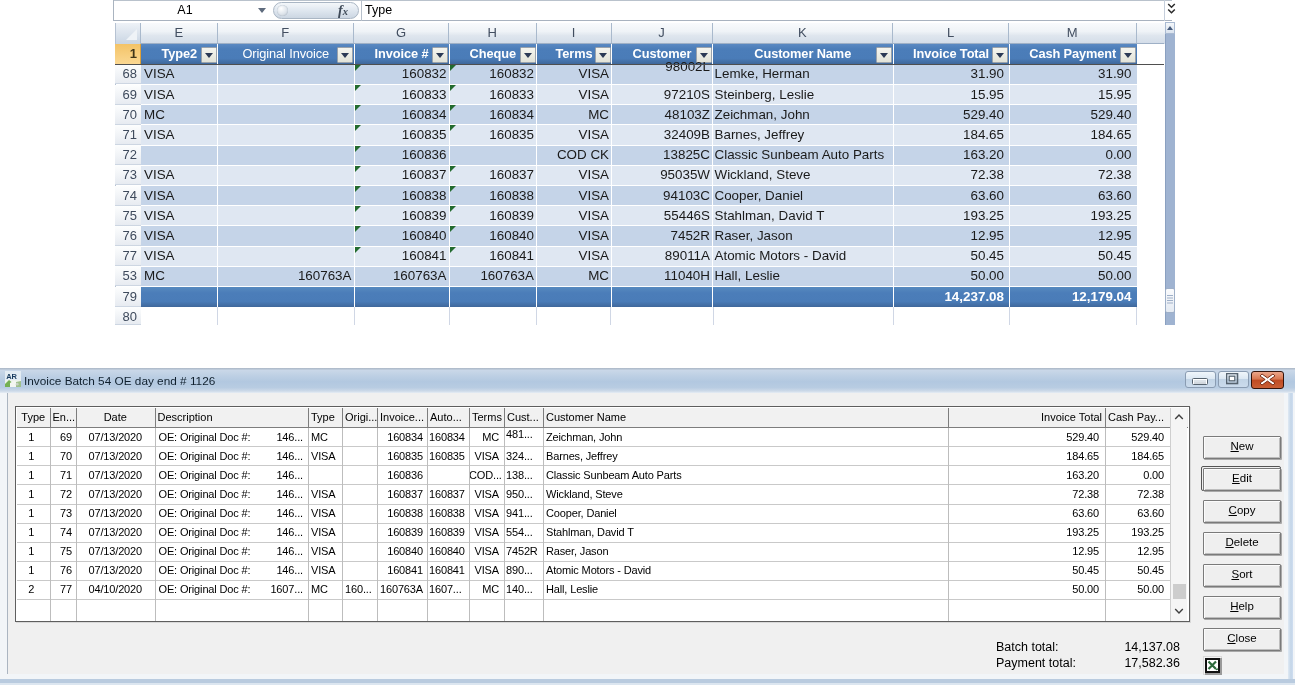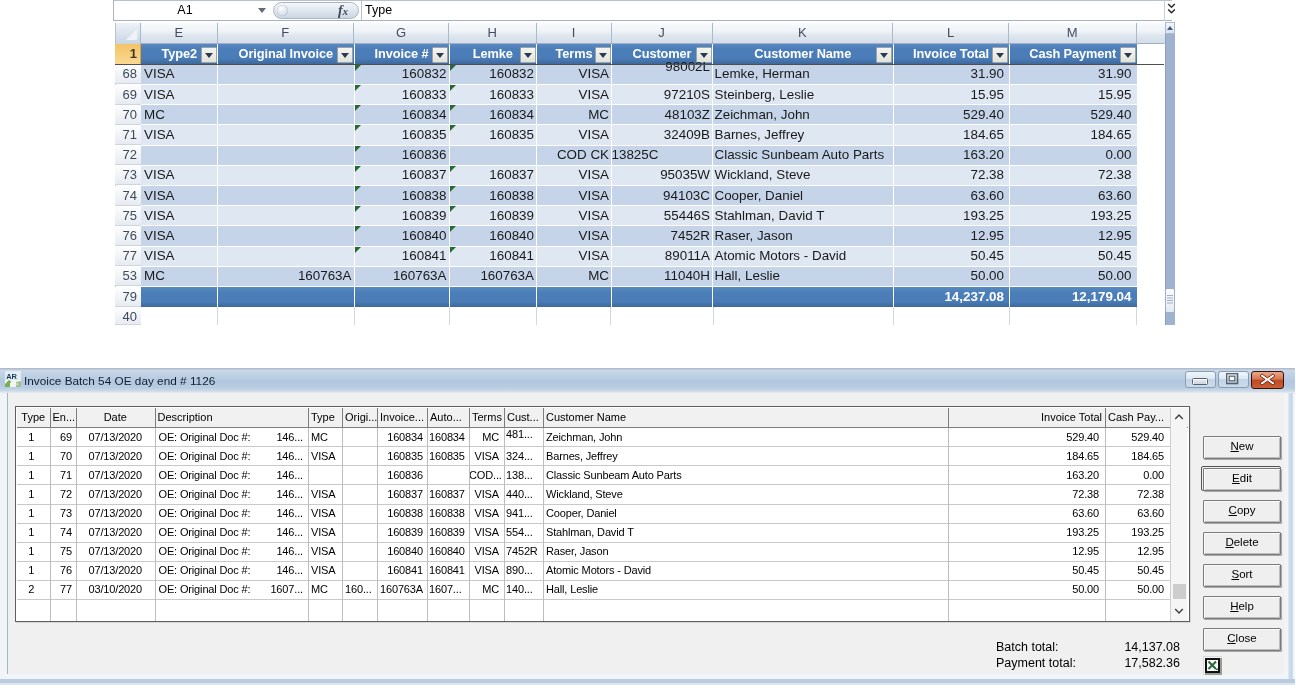--- a/index.html
+++ b/index.html
@@ -72,29 +72,29 @@
 <div class="rn" style="top:205.69999999999996px">75</div>
 <div class="rh" style="top:225.89999999999995px;height:20.2px;box-sizing:border-box"></div>
 <div class="rn" style="top:225.89999999999995px">76</div>
 <div class="rh" style="top:246.09999999999994px;height:20.2px;box-sizing:border-box"></div>
 <div class="rn" style="top:246.09999999999994px">77</div>
 <div class="rh" style="top:266.29999999999995px;height:20.2px;box-sizing:border-box"></div>
 <div class="rn" style="top:266.29999999999995px">53</div>
 <div class="rh" style="top:286.49999999999994px;height:20.2px;box-sizing:border-box"></div>
 <div class="rn" style="top:286.49999999999994px">79</div>
 <div class="rh" style="top:306.69999999999993px;height:18.300000000000068px;box-sizing:border-box"></div>
-<div class="rn" style="top:306.69999999999993px">40</div>
+<div class="rn" style="top:306.69999999999993px">80</div>
 <div class="a" style="left:141px;top:44px;width:995.5px;height:20.3px;background:linear-gradient(180deg,#5a89c2 0%,#4b7db9 25%,#4a7cb8 72%,#40689b 100%)"></div>
 <div class="a" style="left:141px;top:44px;width:76.5px;height:20.3px;text-align:center;font-size:12.8px;font-weight:bold;color:#fff;letter-spacing:-0.1px;line-height:20.5px;white-space:nowrap">Type2</div>
 <div class="fb" style="left:200.5px;top:47px"></div>
-<div class="a" style="left:217.5px;top:44px;width:136.5px;height:15px;text-align:center;font-size:12.8px;font-weight:bold;color:#fff;letter-spacing:-0.1px;line-height:20.5px;white-space:nowrap">Original Invoice</div>
+<div class="a" style="left:217.5px;top:44px;width:136.5px;height:15px;text-align:center;font-size:12.8px;font-weight:normal;color:#fff;letter-spacing:-0.1px;line-height:20.5px;white-space:nowrap">Original Invoice</div>
 <div class="fb" style="left:337px;top:47px"></div>
 <div class="a" style="left:354px;top:44px;width:95px;height:20.3px;text-align:center;font-size:12.8px;font-weight:bold;color:#fff;letter-spacing:-0.1px;line-height:20.5px;white-space:nowrap">Invoice #</div>
 <div class="fb" style="left:432px;top:47px"></div>
-<div class="a" style="left:449px;top:44px;width:87.5px;height:20.3px;text-align:center;font-size:12.8px;font-weight:bold;color:#fff;letter-spacing:-0.1px;line-height:20.5px;white-space:nowrap">Lemke</div>
+<div class="a" style="left:449px;top:44px;width:87.5px;height:20.3px;text-align:center;font-size:12.8px;font-weight:bold;color:#fff;letter-spacing:-0.1px;line-height:20.5px;white-space:nowrap">Cheque</div>
 <div class="fb" style="left:519.5px;top:47px"></div>
 <div class="a" style="left:536.5px;top:44px;width:75.0px;height:20.3px;text-align:center;font-size:12.8px;font-weight:bold;color:#fff;letter-spacing:-0.1px;line-height:20.5px;white-space:nowrap">Terms</div>
 <div class="fb" style="left:594.5px;top:47px"></div>
 <div class="a" style="left:611.5px;top:44px;width:101.0px;height:20.3px;text-align:center;font-size:12.8px;font-weight:bold;color:#fff;letter-spacing:-0.1px;line-height:20.5px;white-space:nowrap">Customer</div>
 <div class="fb" style="left:695.5px;top:47px"></div>
 <div class="a" style="left:712.5px;top:44px;width:180.5px;height:20.3px;text-align:center;font-size:12.8px;font-weight:bold;color:#fff;letter-spacing:-0.1px;line-height:20.5px;white-space:nowrap">Customer Name</div>
 <div class="fb" style="left:876px;top:47px"></div>
 <div class="a" style="left:893px;top:44px;width:116px;height:20.3px;text-align:center;font-size:12.8px;font-weight:bold;color:#fff;letter-spacing:-0.1px;line-height:20.5px;white-space:nowrap">Invoice Total</div>
 <div class="fb" style="left:992px;top:47px"></div>
 <div class="a" style="left:1009px;top:44px;width:127.5px;height:20.3px;text-align:center;font-size:12.8px;font-weight:bold;color:#fff;letter-spacing:-0.1px;line-height:20.5px;white-space:nowrap">Cash Payment</div>
@@ -139,21 +139,21 @@
 <div class="xc" style="left:536.5px;width:72.5px;top:124.9px;text-align:right">VISA</div>
 <div class="xc" style="left:611.5px;width:98.5px;top:124.9px;text-align:right">32409B</div>
 <div class="xc" style="left:714.5px;top:124.9px">Barnes, Jeffrey</div>
 <div class="xc" style="left:893px;width:111px;top:124.9px;text-align:right">184.65</div>
 <div class="xc" style="left:1009px;width:122.5px;top:124.9px;text-align:right">184.65</div>
 <div class="gt" style="left:354.5px;top:125.4px"></div>
 <div class="gt" style="left:449.5px;top:125.4px"></div>
 <div class="a" style="left:141px;top:145.1px;width:995.5px;height:20.2px;background:#c5d4e8"></div>
 <div class="xc" style="left:354px;width:92.5px;top:145.1px;text-align:right">160836</div>
 <div class="xc" style="left:536.5px;width:72.5px;top:145.1px;text-align:right">COD CK</div>
-<div class="xc" style="left:611.5px;width:98.5px;top:145.1px;text-align:left">13825C</div>
+<div class="xc" style="left:611.5px;width:98.5px;top:145.1px;text-align:right">13825C</div>
 <div class="xc" style="left:714.5px;top:145.1px">Classic Sunbeam Auto Parts</div>
 <div class="xc" style="left:893px;width:111px;top:145.1px;text-align:right">163.20</div>
 <div class="xc" style="left:1009px;width:122.5px;top:145.1px;text-align:right">0.00</div>
 <div class="gt" style="left:354.5px;top:145.6px"></div>
 <div class="a" style="left:141px;top:165.29999999999998px;width:995.5px;height:20.2px;background:#dfe7f2"></div>
 <div class="xc" style="left:144px;top:165.29999999999998px">VISA</div>
 <div class="xc" style="left:354px;width:92.5px;top:165.29999999999998px;text-align:right">160837</div>
 <div class="xc" style="left:449px;width:85.0px;top:165.29999999999998px;text-align:right">160837</div>
 <div class="xc" style="left:536.5px;width:72.5px;top:165.29999999999998px;text-align:right">VISA</div>
 <div class="xc" style="left:611.5px;width:98.5px;top:165.29999999999998px;text-align:right">95035W</div>
@@ -356,21 +356,21 @@
 <div class="dgl-h" style="left:16.5px;top:484.4000000000001px;width:1153.5px"></div>
 <div class="dc" style="left:17px;top:484.9000000000001px;width:28.5px;text-align:center">1</div>
 <div class="dc" style="left:49.5px;top:484.9000000000001px;width:22.5px;text-align:right">72</div>
 <div class="dc" style="left:76px;top:484.9000000000001px;width:78.5px;text-align:center">07/13/2020</div>
 <div class="dc" style="left:158.5px;top:484.9000000000001px">OE: Original Doc #:</div>
 <div class="dc" style="left:154.5px;top:484.9000000000001px;width:148.5px;text-align:right">146...</div>
 <div class="dc" style="left:311px;top:484.9000000000001px">VISA</div>
 <div class="dc" style="left:377px;top:484.9000000000001px;width:46px;text-align:right">160837</div>
 <div class="dc" style="left:429px;top:484.9000000000001px">160837</div>
 <div class="dc" style="left:469px;top:484.9000000000001px;width:30px;text-align:right">VISA</div>
-<div class="dc" style="left:506px;top:484.9000000000001px">440...</div>
+<div class="dc" style="left:506px;top:484.9000000000001px">950...</div>
 <div class="dc" style="left:546px;top:484.9000000000001px">Wickland, Steve</div>
 <div class="dc" style="left:948px;top:484.9000000000001px;width:151px;text-align:right">72.38</div>
 <div class="dc" style="left:1105px;top:484.9000000000001px;width:59px;text-align:right">72.38</div>
 <div class="dgl-h" style="left:16.5px;top:503.5000000000001px;width:1153.5px"></div>
 <div class="dc" style="left:17px;top:504.0000000000001px;width:28.5px;text-align:center">1</div>
 <div class="dc" style="left:49.5px;top:504.0000000000001px;width:22.5px;text-align:right">73</div>
 <div class="dc" style="left:76px;top:504.0000000000001px;width:78.5px;text-align:center">07/13/2020</div>
 <div class="dc" style="left:158.5px;top:504.0000000000001px">OE: Original Doc #:</div>
 <div class="dc" style="left:154.5px;top:504.0000000000001px;width:148.5px;text-align:right">146...</div>
 <div class="dc" style="left:311px;top:504.0000000000001px">VISA</div>
@@ -419,21 +419,21 @@
 <div class="dc" style="left:377px;top:561.3000000000002px;width:46px;text-align:right">160841</div>
 <div class="dc" style="left:429px;top:561.3000000000002px">160841</div>
 <div class="dc" style="left:469px;top:561.3000000000002px;width:30px;text-align:right">VISA</div>
 <div class="dc" style="left:506px;top:561.3000000000002px">890...</div>
 <div class="dc" style="left:546px;top:561.3000000000002px">Atomic Motors - David</div>
 <div class="dc" style="left:948px;top:561.3000000000002px;width:151px;text-align:right">50.45</div>
 <div class="dc" style="left:1105px;top:561.3000000000002px;width:59px;text-align:right">50.45</div>
 <div class="dgl-h" style="left:16.5px;top:579.9000000000002px;width:1153.5px"></div>
 <div class="dc" style="left:17px;top:580.4000000000002px;width:28.5px;text-align:center">2</div>
 <div class="dc" style="left:49.5px;top:580.4000000000002px;width:22.5px;text-align:right">77</div>
-<div class="dc" style="left:76px;top:580.4000000000002px;width:78.5px;text-align:center">03/10/2020</div>
+<div class="dc" style="left:76px;top:580.4000000000002px;width:78.5px;text-align:center">04/10/2020</div>
 <div class="dc" style="left:158.5px;top:580.4000000000002px">OE: Original Doc #:</div>
 <div class="dc" style="left:154.5px;top:580.4000000000002px;width:148.5px;text-align:right">1607...</div>
 <div class="dc" style="left:311px;top:580.4000000000002px">MC</div>
 <div class="dc" style="left:345px;top:580.4000000000002px">160...</div>
 <div class="dc" style="left:377px;top:580.4000000000002px;width:46px;text-align:right">160763A</div>
 <div class="dc" style="left:429px;top:580.4000000000002px">1607...</div>
 <div class="dc" style="left:469px;top:580.4000000000002px;width:30px;text-align:right">MC</div>
 <div class="dc" style="left:506px;top:580.4000000000002px">140...</div>
 <div class="dc" style="left:546px;top:580.4000000000002px">Hall, Leslie</div>
 <div class="dc" style="left:948px;top:580.4000000000002px;width:151px;text-align:right">50.00</div>

